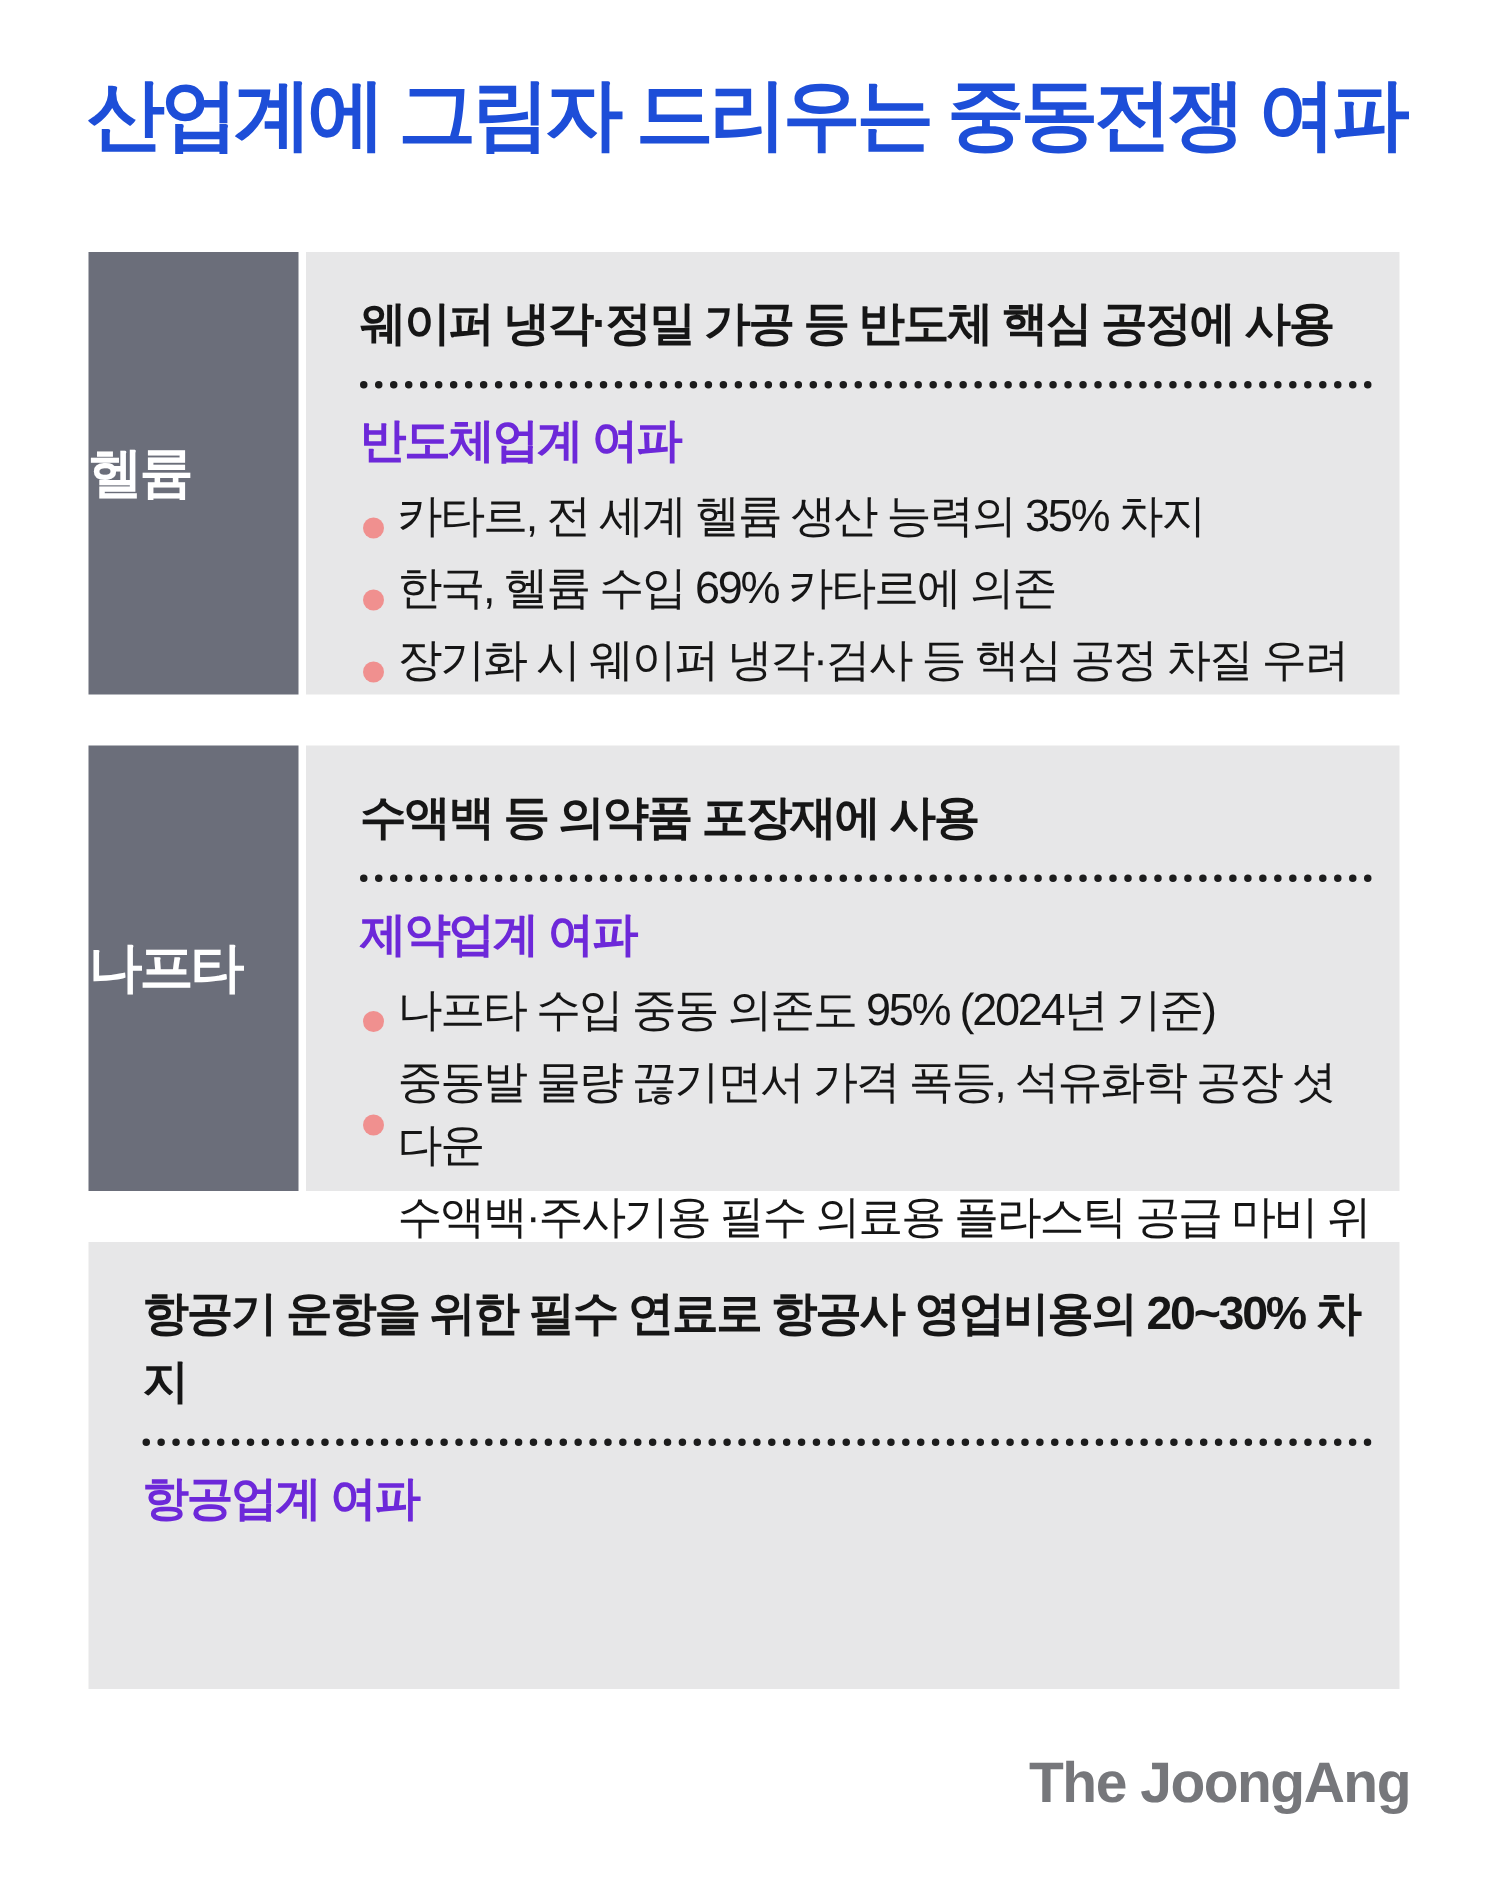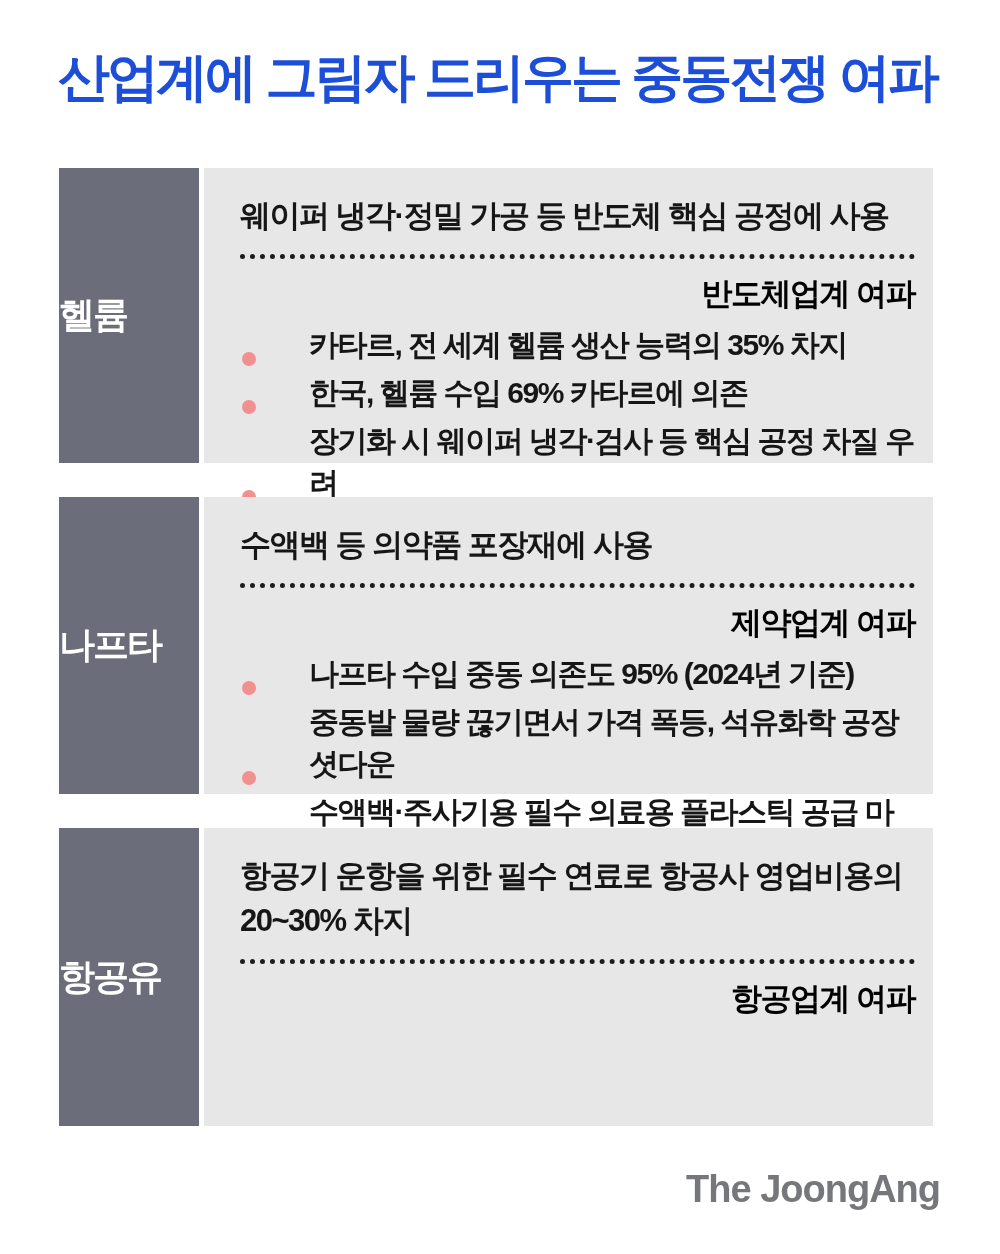--- a/index.html
+++ b/index.html
@@ -74,36 +74,34 @@
   .dotted {
     height: 0;
     border-bottom: 5px dotted #1c1c1c;
     margin: 16px 0 14px 0;
   }
 
   .impact {
     font-size: 31px;
     font-weight: 800;
     letter-spacing: -1.5px;
-    color: #000000;
+    color: #6d28d9;
     margin-bottom: 9px;
-    text-align: right;
   }
 
   ul.bullets { list-style: none; }
   ul.bullets li {
     display: flex;
-    align-items: flex-end;
+    align-items: center;
     font-size: 30px;
-    font-weight: 700;
+    font-weight: 400;
     letter-spacing: -1.5px;
     line-height: 42px;
     margin-bottom: 6px;
     color: #161616;
-    gap: 44px;
   }
   .dot {
     flex: 0 0 14px;
     width: 14px;
     height: 14px;
     border-radius: 50%;
     background: #f0908f;
     margin: 14px 9px 0 2px;
   }
 
@@ -171,23 +169,20 @@
           </li>
           <li>
             <span class="dot"></span>
             <span>수액백·주사기용 필수 의료용 플라스틱 공급 마비 위기</span>
           </li>
         </ul>
       </div>
     </section>
 
     <section class="row row-3">
-      <div class="label-box">
-        <span>항공유</span>
-      </div>
       <div class="panel">
         <p class="usage">항공기 운항을 위한 필수 연료로 항공사 영업비용의 20~30% 차지</p>
         <div class="dotted"></div>
         <h2 class="impact">항공업계 여파</h2>
       </div>
     </section>
 
   </div>
 
   <div class="footer-logo">The JoongAng</div>

